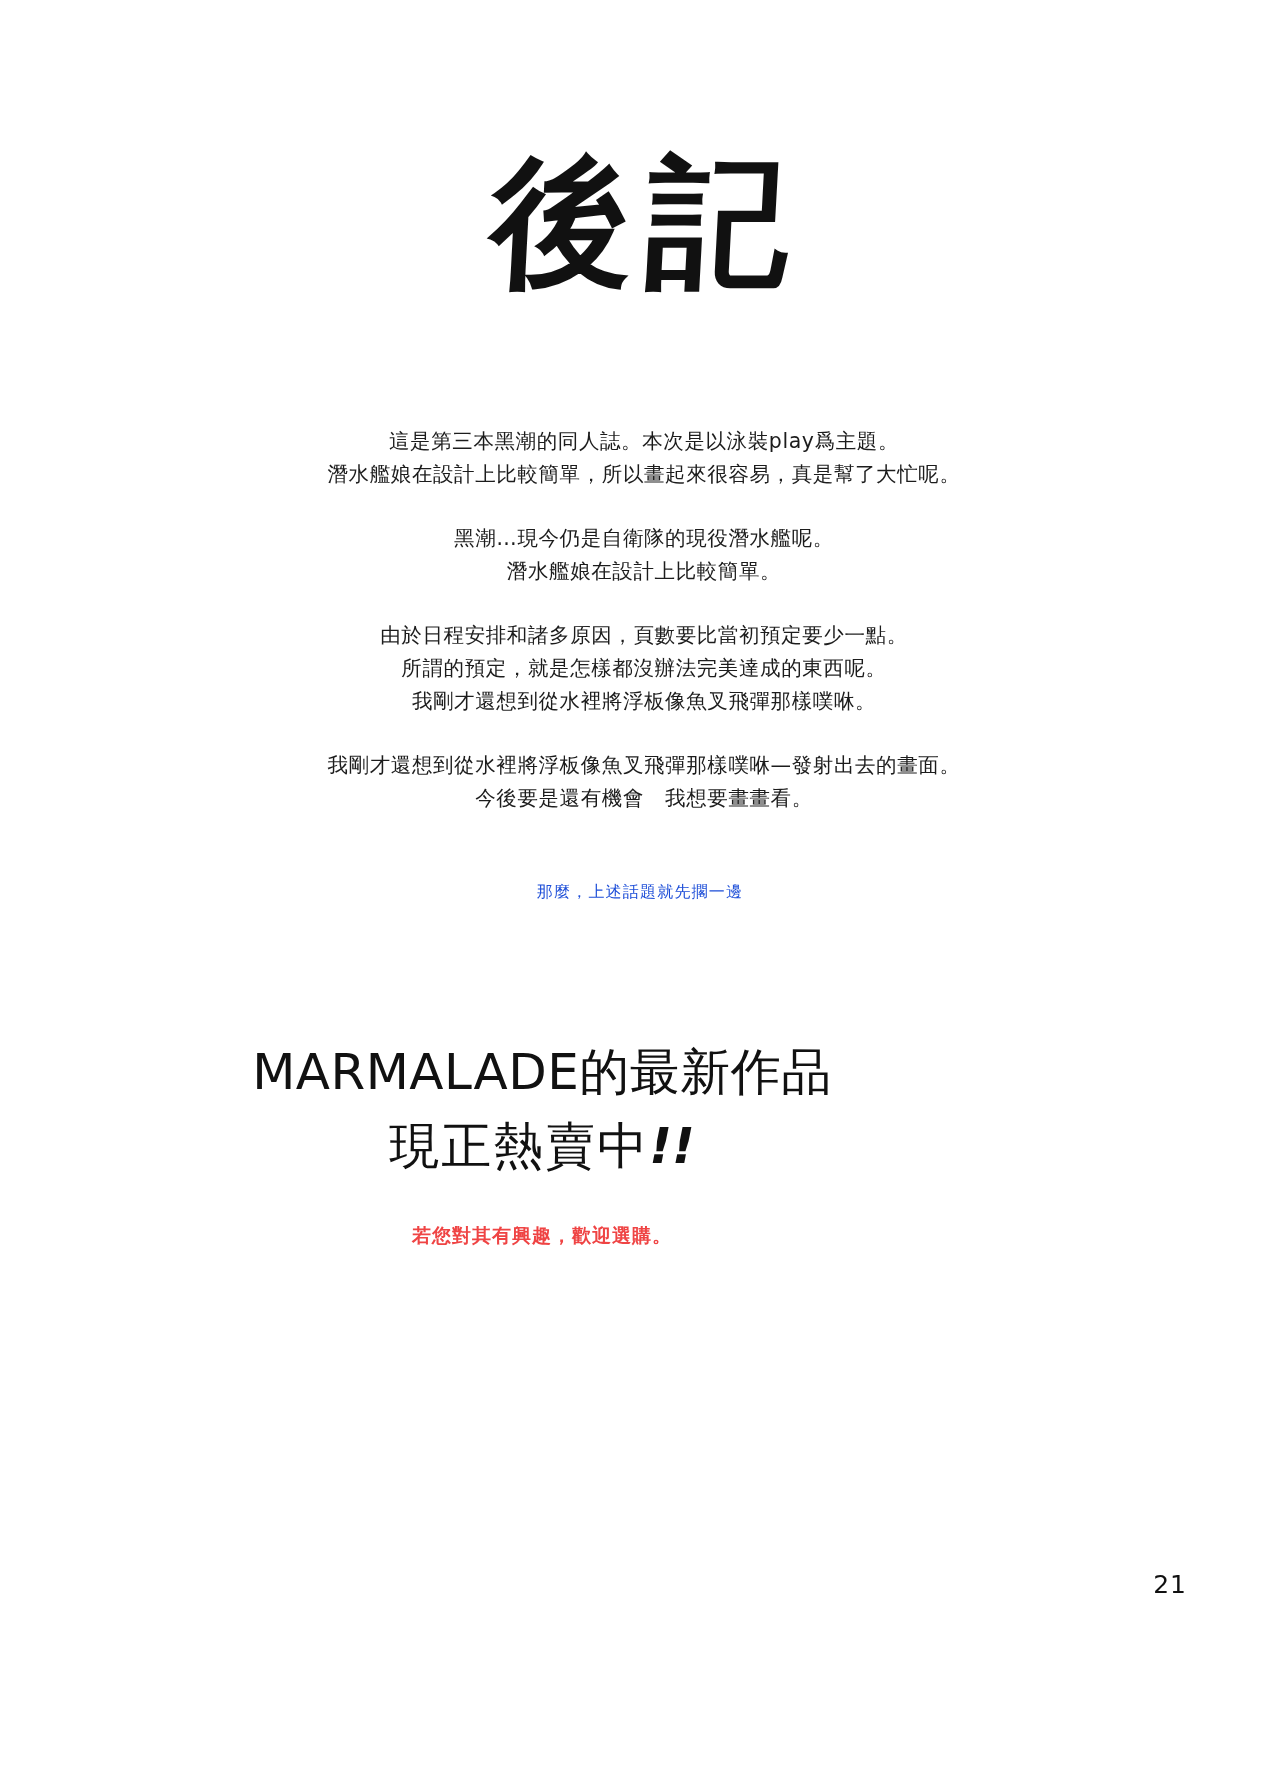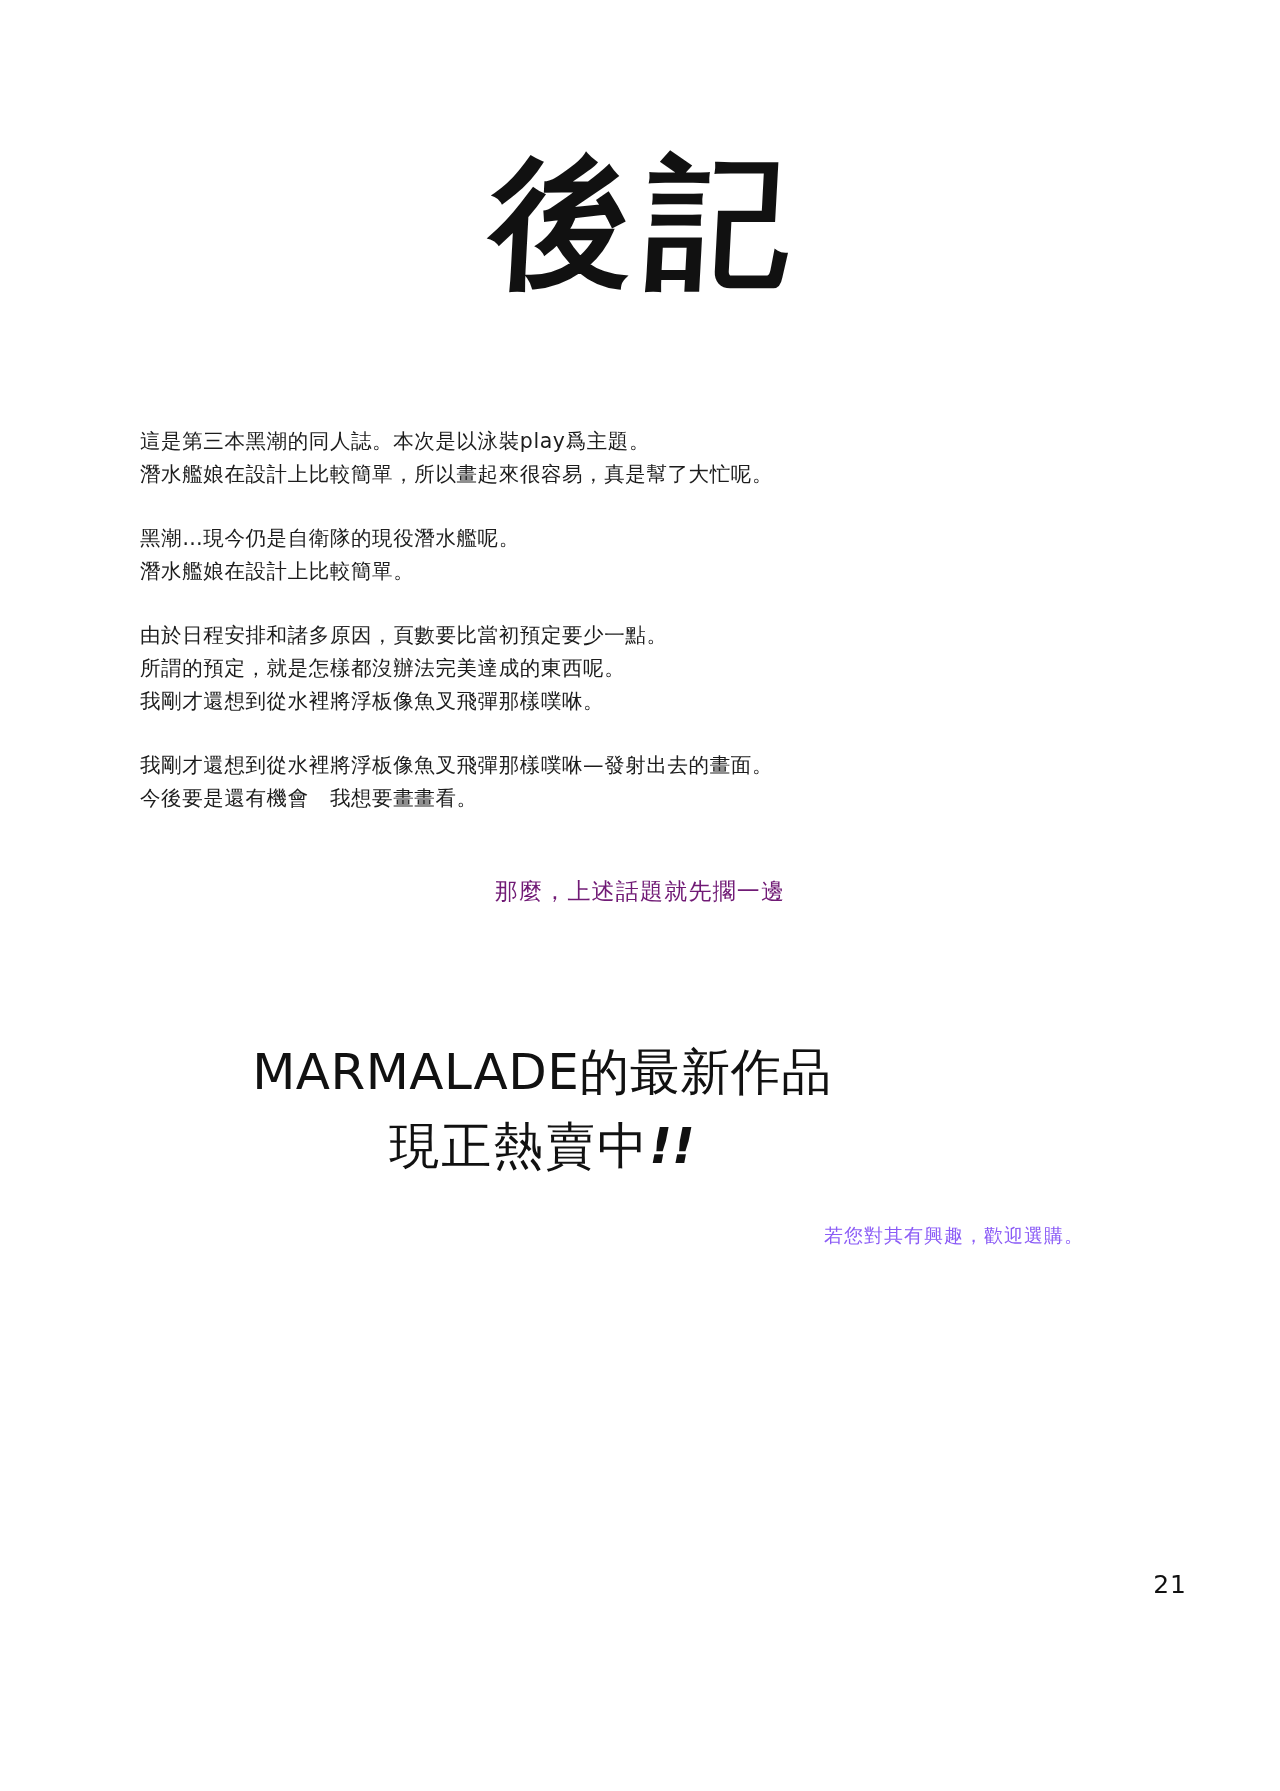--- a/index.html
+++ b/index.html
@@ -36,45 +36,45 @@
     line-height: 1.0;
     color: #111111;
     text-indent: 14px;
     transform: skewX(-3deg);
   }
 
   
   .body-block {
     position: absolute;
     top: 425px;
-    left: 140px;
+    left: 154px;
     width: 980px;
-    text-align: left;
+    text-align: center;
   }
   .para {
     font-size: 20.5px;
     line-height: 33px;
     letter-spacing: 0.6px;
     color: #1c1c1c;
     margin: 0 0 31px 0;
     font-weight: 500;
   }
   .para .line { display: block; }
   .para:last-child { margin-bottom: 0; }
 
   .closing-line {
     position: absolute;
     top: 875px;
     left: 150px;
     width: 980px;
     text-align: center;
-    font-size: 23px;
+    font-size: 16px;
     line-height: 33px;
     letter-spacing: 1.2px;
-    color: #701a75;
+    color: #1d4ed8;
     font-weight: 500;
   }
 
   
   .promo {
     position: absolute;
     top: 1035px;
     left: 0;
     width: 1084px;
     text-align: center;
@@ -93,23 +93,22 @@
   .promo-line.l3 .excl {
     font-style: italic;
     font-weight: 600;
     letter-spacing: 0;
   }
 
   .promo-note {
     margin-top: 40px;
     font-size: 19px;
     letter-spacing: 1px;
-    color: #8b5cf6;
-    font-weight: 400;
-    text-align: right;
+    color: #ef4444;
+    font-weight: 700;
   }
 
   
   .page-number {
     position: absolute;
     right: 93px;
     bottom: 192px;
     font-family: "DejaVu Sans", "Liberation Sans", sans-serif;
     font-size: 25px;
     color: #111111;

